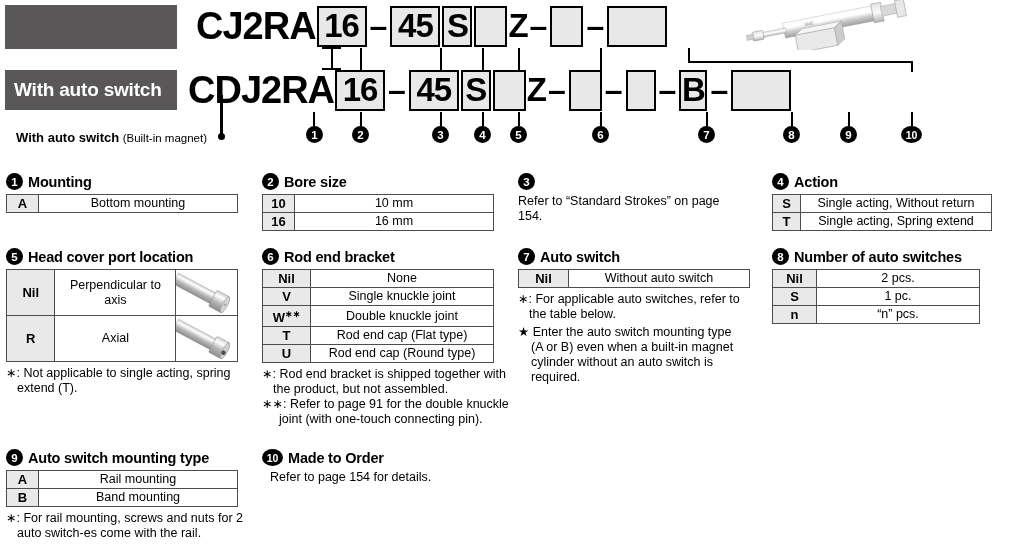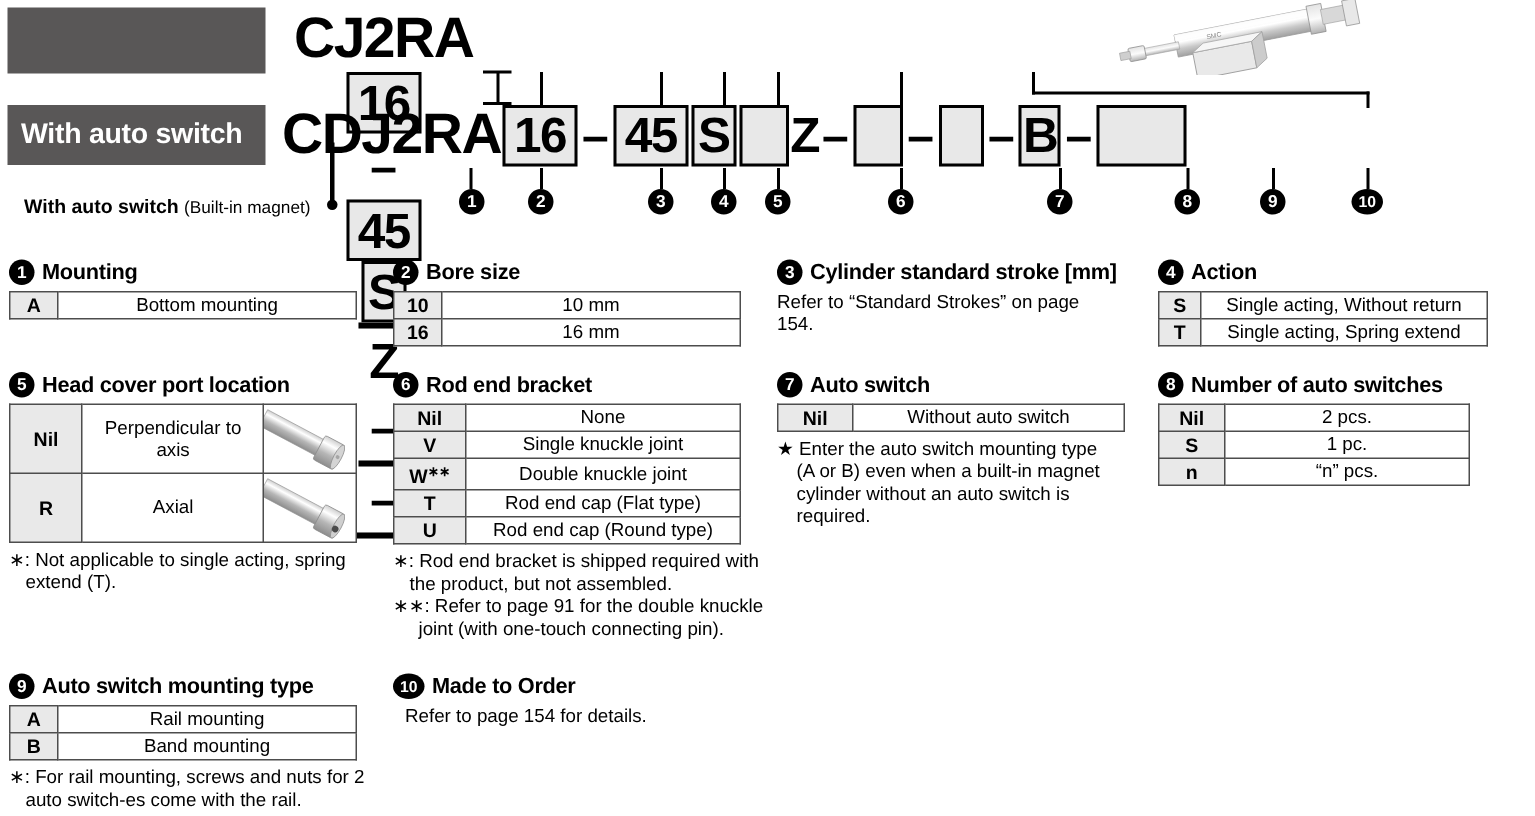--- a/index.html
+++ b/index.html
@@ -43,21 +43,21 @@
   #magnet-dot {
     position: absolute; left: 218px; top: 133px;
     width: 7px; height: 7px; border-radius: 50%; background: #000;
   }
   #magnet-stem {
     position: absolute; left: 220px; top: 95px; width: 2.5px; height: 40px; background:#000;
   }
 
   
   .code-row { position: absolute; height: 44px; display: flex; align-items: center; }
-  #row1 { left: 196px; top: 4px; flex-direction: column; }
+  #row1 { left: 196px; top: 4px; }
   #row2 { left: 188px; top: 68px; }
 
   .code-text {
     font-weight: bold;
     font-size: 38px;
     letter-spacing: -1px;
     line-height: 44px;
   }
   .code-sep {
     font-weight: bold;
@@ -307,21 +307,20 @@
         <td class="key">16</td>
         <td class="val">16 mm</td>
       </tr>
     </tbody>
       </table>
   </div>
 
   <div class="section" style="left:518px; top:172px; width:255px;">
     <div class="sec-head">
       <span class="sec-bullet">3</span>
-      <span class="sec-title">Cylinder standard stroke [mm]</span>
     </div>
     <div class="plaintext" style="width:225px;">Refer to “Standard Strokes” on page 154.</div>
   </div>
 
   <div class="section" style="left:772px; top:172px; width:248px;">
     <div class="sec-head">
       <span class="sec-bullet">4</span>
       <span class="sec-title">Action</span>
     </div>
     <table class="spec" style="width:220px;">
@@ -415,39 +414,40 @@
         <td class="key">T</td>
         <td class="val">Rod end cap (Flat type)</td>
       </tr>
       <tr>
         <td class="key">U</td>
         <td class="val">Rod end cap (Round type)</td>
       </tr>
     </tbody>
       </table>
     <div class="footnote">
-      <p><span class="mark">∗:</span> <span>Rod end bracket is shipped required with the product, but not assembled.</span></p>
+      <p><span class="mark">∗:</span> <span>Rod end bracket is shipped together with the product, but not assembled.</span></p>
       <p style="text-indent:-17px; padding-left:17px;"><span class="mark">∗∗:</span> <span>Refer to page 91 for the double knuckle joint (with one-touch connecting pin).</span></p>
     </div>
   </div>
 
   <div class="section" style="left:518px; top:247px; width:252px;">
     <div class="sec-head">
       <span class="sec-bullet">7</span>
       <span class="sec-title">Auto switch</span>
     </div>
     <table class="spec" style="width:232px;">
       <tbody>
           <tr>
         <td class="key" style="width:50px;">Nil</td>
         <td class="val">Without auto switch</td>
       </tr>
     </tbody>
       </table>
     <div class="footnote" style="width:238px;">
+      <p><span class="mark">∗:</span> <span>For applicable auto switches, refer to the table below.</span></p>
       <p class="star" style="margin-top:3px; width:218px;"><span class="mark">★</span> <span>Enter the auto switch mounting type (A or B) even when a built-in magnet cylinder without an auto switch is required.</span></p>
     </div>
   </div>
 
   <div class="section" style="left:772px; top:247px; width:248px;">
     <div class="sec-head">
       <span class="sec-bullet">8</span>
       <span class="sec-title">Number of auto switches</span>
     </div>
     <table class="spec" style="width:208px;">

